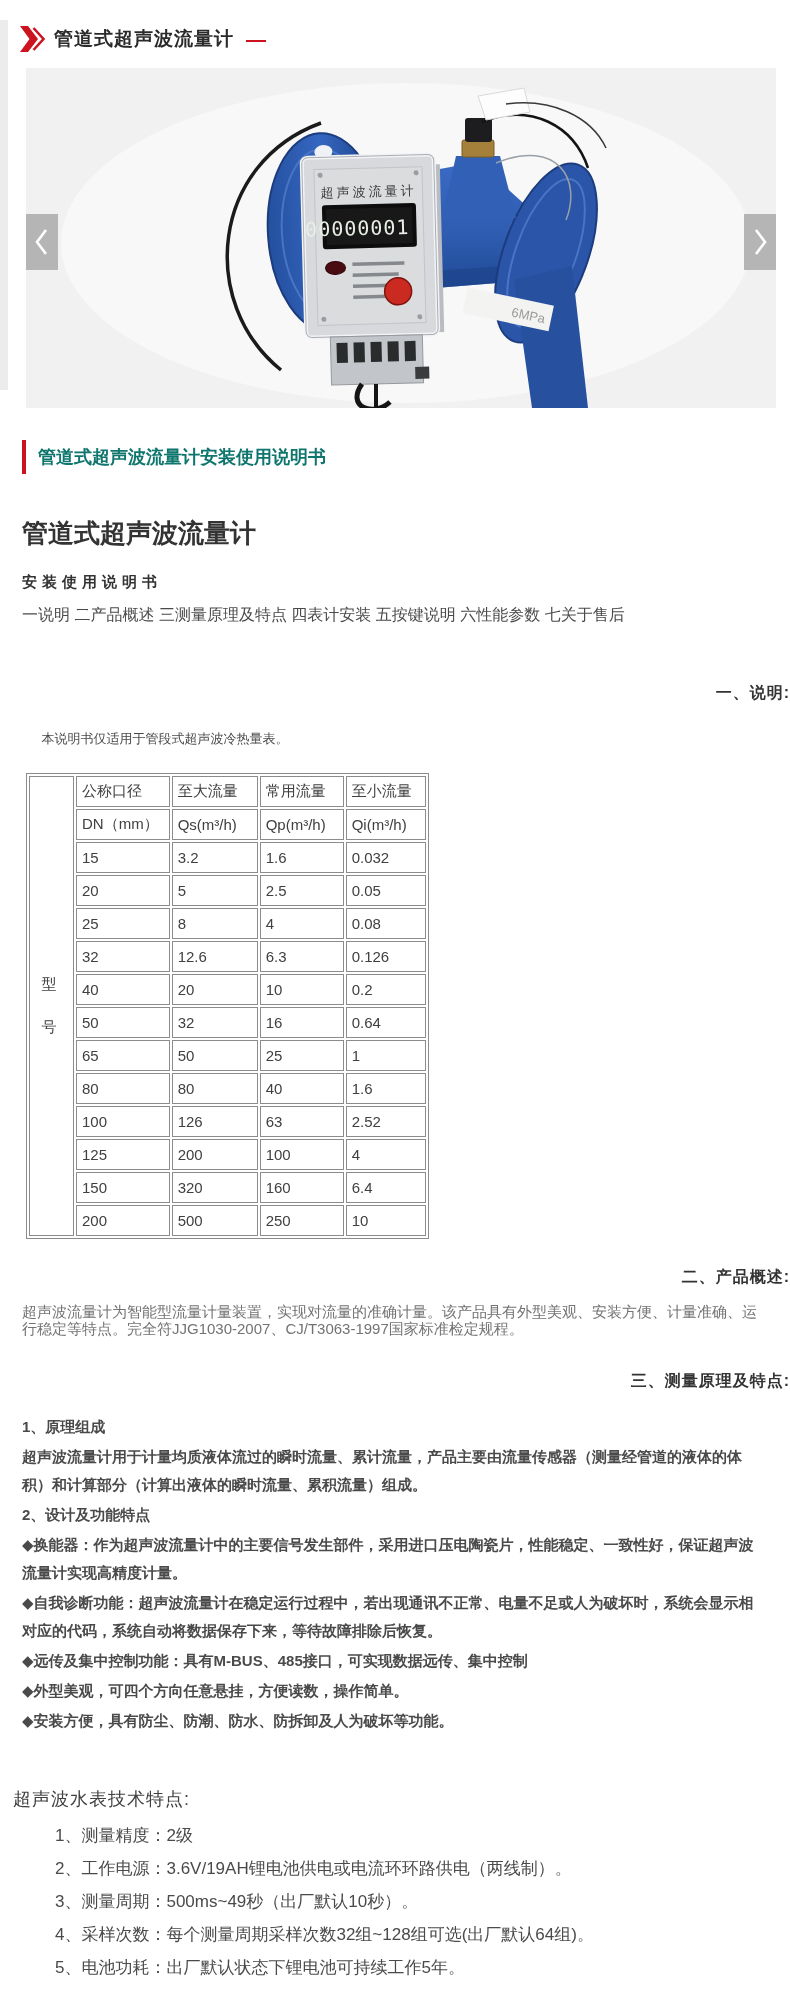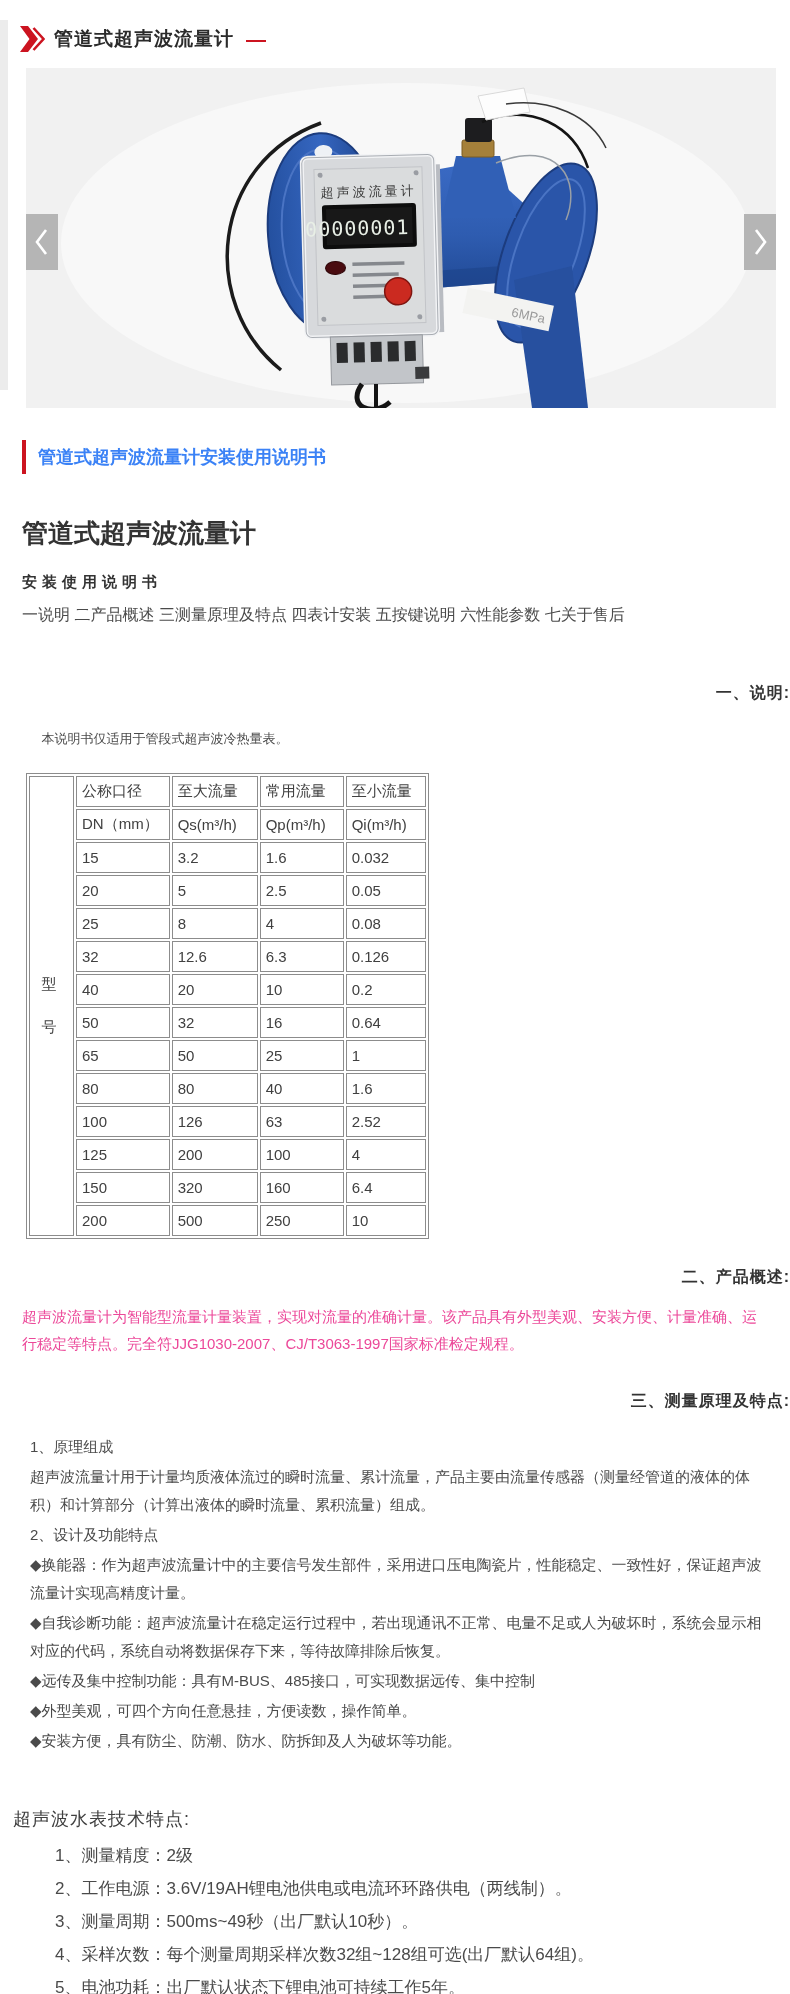--- a/index.html
+++ b/index.html
@@ -20,42 +20,42 @@
   
   .carousel{position:relative;margin:14px 14px 0 26px;height:340px;background:#f1f1f1;overflow:hidden;}
   .carousel svg.photo{position:absolute;left:0;top:0;}
   .car-nav{position:absolute;top:146px;width:32px;height:56px;background:#b5b5b5;border:0;padding:0;
     display:flex;align-items:center;justify-content:center;cursor:pointer;}
   .car-prev{left:0;}
   .car-next{right:0;}
 
   
   .doc-title{margin:32px 0 0 22px;border-left:4px solid #cc1420;padding-left:12px;
-    font-size:18px;font-weight:700;color:#3b82f6;line-height:34px;}
+    font-size:18px;font-weight:700;color:#0f766e;line-height:34px;}
 
   h1.doc-h1{margin:44px 0 0 22px;font-size:26px;font-weight:700;color:#333;line-height:30px;}
   .doc-sub{margin:24px 0 0 22px;font-size:15px;font-weight:700;color:#333;letter-spacing:5px;line-height:20px;}
   .doc-toc{margin:13px 0 0 22px;font-size:16px;color:#4a4a4a;line-height:20px;}
 
   h2.sec-h{margin:58px 0 0 22px;font-size:16px;font-weight:700;color:#333;line-height:20px;letter-spacing:1px;text-align:right;}
   h2.sec-h.tight{margin-top:28px;}
   h2.sec-h.mid{margin-top:34px;}
   .intro-p{margin:25px 22px 0;font-size:13px;line-height:21px;text-indent:1.5em;color:#4a4a4a;}
 
   
   table.spec{border-collapse:separate;border-spacing:2px;border:1px solid #8c8c8c;
     margin:24px 0 0 26px;background:#fff;}
   table.spec th,table.spec td{border:1px solid #8c8c8c;font-weight:400;font-size:15px;color:#404040;
     padding:2px 10px 2px 5px;height:25px;text-align:left;vertical-align:middle;white-space:nowrap;}
   td.model-cell{text-align:center;vertical-align:middle;}
   .model-label{display:flex;flex-direction:column;align-items:center;gap:24px;font-size:15px;color:#404040;}
 
-  .body-p{margin:16px 22px 0;font-size:15px;line-height:27px;color:#ec4899;}
+  .body-p{margin:16px 22px 0;font-size:15px;line-height:17px;color:#737373;}
   .feat-block{margin:22px 22px 0;font-size:15px;line-height:28px;color:#4a4a4a;}
-  .feat-block p{margin:0 0 2px 8px;}
+  .feat-block p{margin:0 0 2px 0;font-weight:bold;}
 
   
   .tech{margin-top:52px;}
   .tech-h{margin:0 0 0 13px;font-size:18px;font-weight:400;color:#404040;line-height:24px;letter-spacing:1px;}
   .tech-list{margin:8px 0 0 55px;}
   .tech-item{font-size:17px;line-height:33px;color:#4a4a4a;white-space:nowrap;}
 </style>
 </head>
 <body>
 

